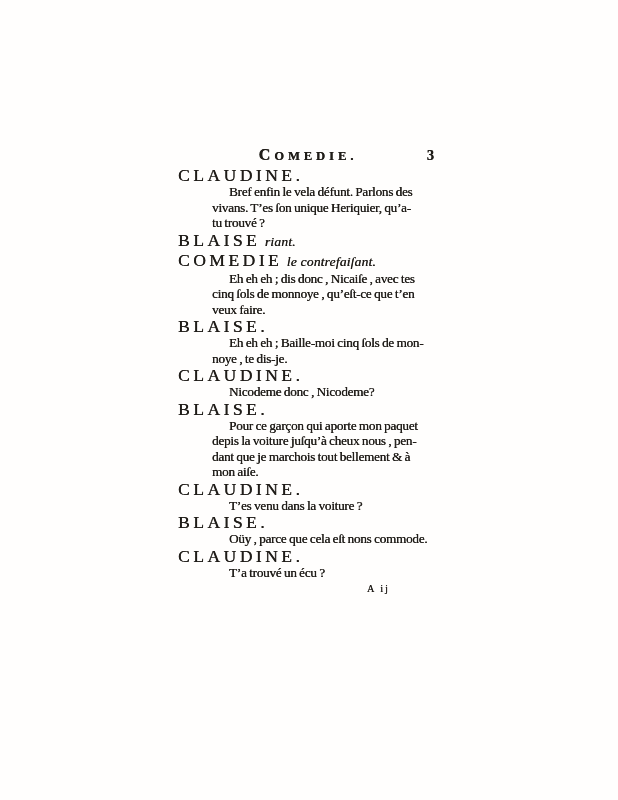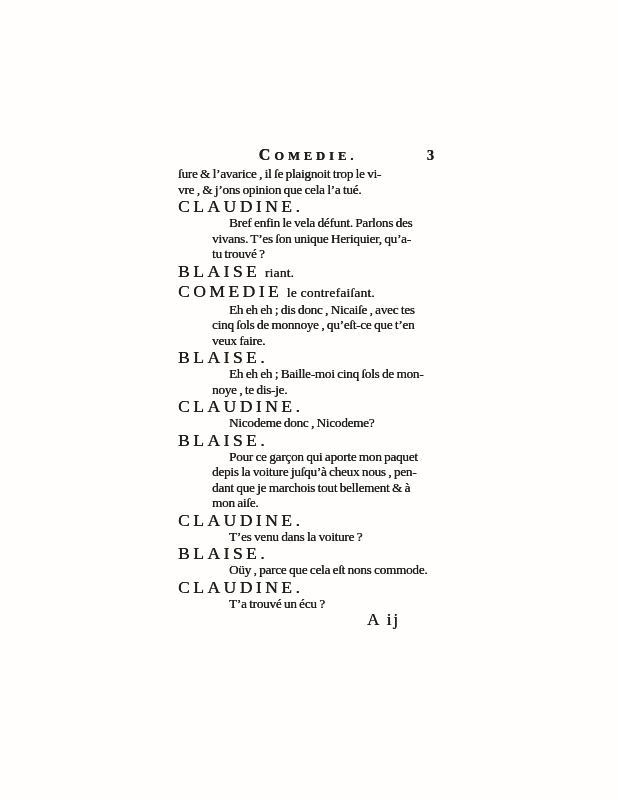--- a/index.html
+++ b/index.html
@@ -63,44 +63,44 @@
   }
   .speaker {
     margin: 0;
     text-align: left;
     line-height: 18px;
     font-size: 17.5px;
     letter-spacing: 3.5px;
     white-space: nowrap;
   }
   .speaker .stage-direction {
+    font-style: italic;
     font-size: 13.5px;
     letter-spacing: 0.2px;
     margin-left: 1px;
   }
   .signature-line {
     margin-top: 1px;
-    font-size: 17px;
+    font-size: 10px;
     line-height: 16px;
     padding-left: 189px;
     letter-spacing: 2px;
     white-space: pre;
   }
 </style>
 </head>
 <body>
 
 <div class="page">
   <div class="text-block">
     <div class="running-head">
       <div class="running-title">COMEDIE.</div>
       <div class="folio">3</div>
     </div>
     <div id="dialogue">
-        <p class="speech">ſure &amp; l’avarice , il ſe plaignoit trop le vi-<br>vre , &amp; j’ons opinion que cela l’a tué.</p>
         <div class="speaker"><span>CLAUDINE.</span></div>
         <p class="speech indent">Bref enfin le vela défunt. Parlons des<br>vivans. T’es ſon unique Heriquier, qu’a-<br>tu trouvé ?</p>
         <div class="speaker"><span>BLAISE</span><span class="stage-direction"> riant.</span></div>
         <div class="speaker"><span>COMEDIE</span><span class="stage-direction"> le contrefaiſant.</span></div>
         <p class="speech indent">Eh eh eh ; dis donc , Nicaiſe , avec tes<br>cinq ſols de monnoye , qu’eſt-ce que t’en<br>veux faire.</p>
         <div class="speaker"><span>BLAISE.</span></div>
         <p class="speech indent">Eh eh eh ; Baille-moi cinq ſols de mon-<br>noye , te dis-je.</p>
         <div class="speaker"><span>CLAUDINE.</span></div>
         <p class="speech indent">Nicodeme donc , Nicodeme?</p>
         <div class="speaker"><span>BLAISE.</span></div>

